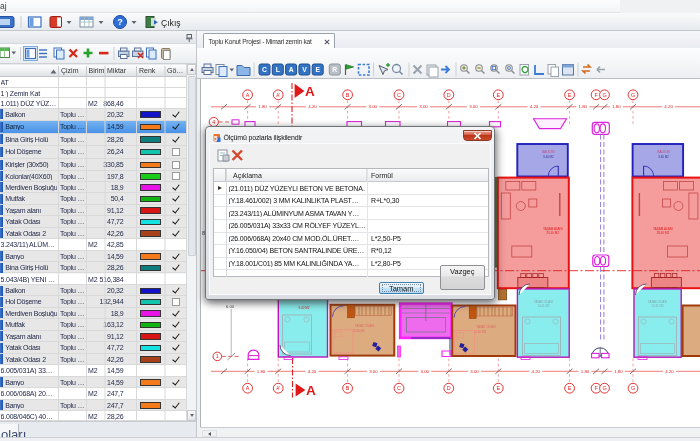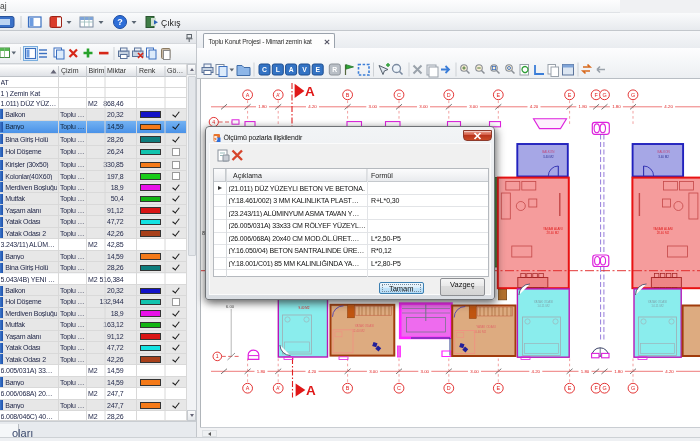--- a/index.html
+++ b/index.html
@@ -29,21 +29,21 @@
 .lr .mi{position:absolute;right:62.5px;top:2px;font-size:7px;letter-spacing:-0.2px;color:#23294a}
 .lr .sw{position:absolute;left:140px;top:2.5px;width:21px;height:6.5px;border:1px solid #333}
 .lr .ck{position:absolute;left:173.5px;top:1px;width:3.6px;height:7px;border-right:1.7px solid #1a1a1a;border-bottom:1.7px solid #1a1a1a;transform:rotate(38deg)}
 .lr .cb{position:absolute;left:172px;top:1.5px;width:8px;height:8px;border:1px solid #999;background:#fff}
 .lr .ric{position:absolute;left:0;top:0.5px;width:2.6px;height:10px;background:linear-gradient(90deg,#3e78cc,#1d4fa8)}
 .sel .nt,.sel .cz,.sel .mi{color:#10233c}
 #lsb{left:186px;top:32.5px;width:10px;height:358px;background:#f2f3f5;border-left:1px solid #d8d8d8}
 .sbbtn{position:absolute;left:0px;width:9px;height:11px;background:linear-gradient(#fcfcfd,#e4e7ea);border:1px solid #c6cacf}.sbbtn i{position:absolute;left:1.5px;width:0;height:0;border-left:2.6px solid transparent;border-right:2.6px solid transparent}.tu i{top:3.5px;border-bottom:3.6px solid #667}.td i{top:3.5px;border-top:3.6px solid #667}
 #lbots{left:0;top:390.3px;width:196px;height:15.7px;background:#e7eaee;border-top:1px solid #c9cdd2}
 #lbtab{position:absolute;left:0;top:2px;width:18.5px;height:13.7px;background:#f5f7f9;border-right:1px solid #b9bec4}
-#lbtab span{position:absolute;left:12px;top:3px;font-size:11px;color:#3c4a6e}
+#lbtab span{position:absolute;left:1px;top:3px;font-size:13px;color:#3c4a6e}
 #statusbar{left:0;top:437px;width:700px;height:4px;background:#eef0f3;border-top:1px solid #cdd1d5}
 #canvas{left:200px;top:79px;width:500px;height:348px;background:#fff;border-left:1px solid #b0b5ba}
 #hsb{left:200px;top:427px;width:500px;height:10px;background:#f1f2f4;border-top:1px solid #c9cdd2}
 #hsb .arr{position:absolute;left:2px;top:1.5px;width:15px;height:7px;background:#eff1f3;border:1px solid #dde0e3}#hsb .arr i{position:absolute;left:4.5px;top:1.2px;width:0;height:0;border-top:2.2px solid transparent;border-bottom:2.2px solid transparent;border-right:3.2px solid #555}
 
 #dlg{left:204.5px;top:126.3px;width:290px;height:173.5px;background:linear-gradient(#f2f4f6,#d9dde2);border:1px solid #6f7276;border-radius:4px 4px 3px 3px;box-shadow:2px 3px 9px rgba(40,40,40,.55), -2px 2px 7px rgba(40,40,40,.35)}
 #dlgtitle{position:absolute;left:8px;top:7px;font-size:7px;letter-spacing:-0.15px;color:#111;width:260px;white-space:nowrap}
 #dlgico{position:absolute;left:0;top:0;width:290px;height:16px}
 #dlgclose{position:absolute;left:257px;top:2.5px;width:29px;height:11.5px;background:linear-gradient(#eba596,#d35940 45%,#b8341c 46%,#c94b28);border:1px solid #8d3a2b;border-radius:0 0 4px 4px;color:#fff;font-size:7.5px;text-align:center;box-shadow:inset 0 1px 0 rgba(255,255,255,.45)}
 #dlgclient{position:absolute;left:3px;top:16px;width:282.5px;height:151.5px;background:#f0f0f0;border:1px solid #fbfbfb}
@@ -52,21 +52,21 @@
 #dth span{position:absolute;top:2.8px;font-size:7px;color:#222}
 .dr{position:absolute;left:0;width:273.5px;height:12.55px;border-bottom:1px solid #e2e4e7}
 .dr .da{position:absolute;left:14.5px;top:2.2px;font-size:7px;letter-spacing:-0.18px;color:#111;white-space:nowrap;width:136.5px;overflow:hidden}
 .dr .df{position:absolute;left:157px;top:2.2px;font-size:7px;letter-spacing:-0.15px;color:#111}
 .dr .mk{position:absolute;left:3.5px;top:3.2px;width:0;height:0;border-top:2.8px solid transparent;border-bottom:2.8px solid transparent;border-left:4.2px solid #333}
 #dmc{position:absolute;left:11.5px;top:0;width:1px;height:108px;background:#d7dadd}
 #dcc{position:absolute;left:153px;top:0;width:1px;height:108px;background:#e2e4e7}
 .btn{position:absolute;font-size:7.5px;text-align:center;color:#111}
 #btnok{left:169.5px;top:137.3px;width:44.5px;height:12.5px;background:linear-gradient(#f2f8fd,#d9eefc 45%,#c3e4fa 46%,#b5dcf7);border:1px solid #3c7fb1;border-radius:2px;line-height:11px}
 #btnok i{position:absolute;left:2px;top:1.5px;width:38.5px;height:8px;border:1px dotted #7a8a9a}
-#btncancel{left:230.5px;top:134px;width:44.5px;height:18px;background:linear-gradient(#f5f5f5,#e9e9e9 45%,#dcdcdc 46%,#d4d4d4);border:1px solid #8e9094;border-radius:2px;line-height:11px}
+#btncancel{left:230.5px;top:121px;width:44.5px;height:25px;background:linear-gradient(#f5f5f5,#e9e9e9 45%,#dcdcdc 46%,#d4d4d4);border:1px solid #8e9094;border-radius:2px;line-height:11px}
 svg{display:block}
 </style></head>
 <body>
 <div id="app">
   <div class="abs" id="menubar">
       <span>aj</span>
     </div>
   <div class="abs" id="toolbar1">
     <svg width="700" height="18" viewBox="0 0 700 18">
       <rect x="-4" y="3.5" width="18" height="11" rx="2" fill="#3a71c8" stroke="#27519a"></rect>

